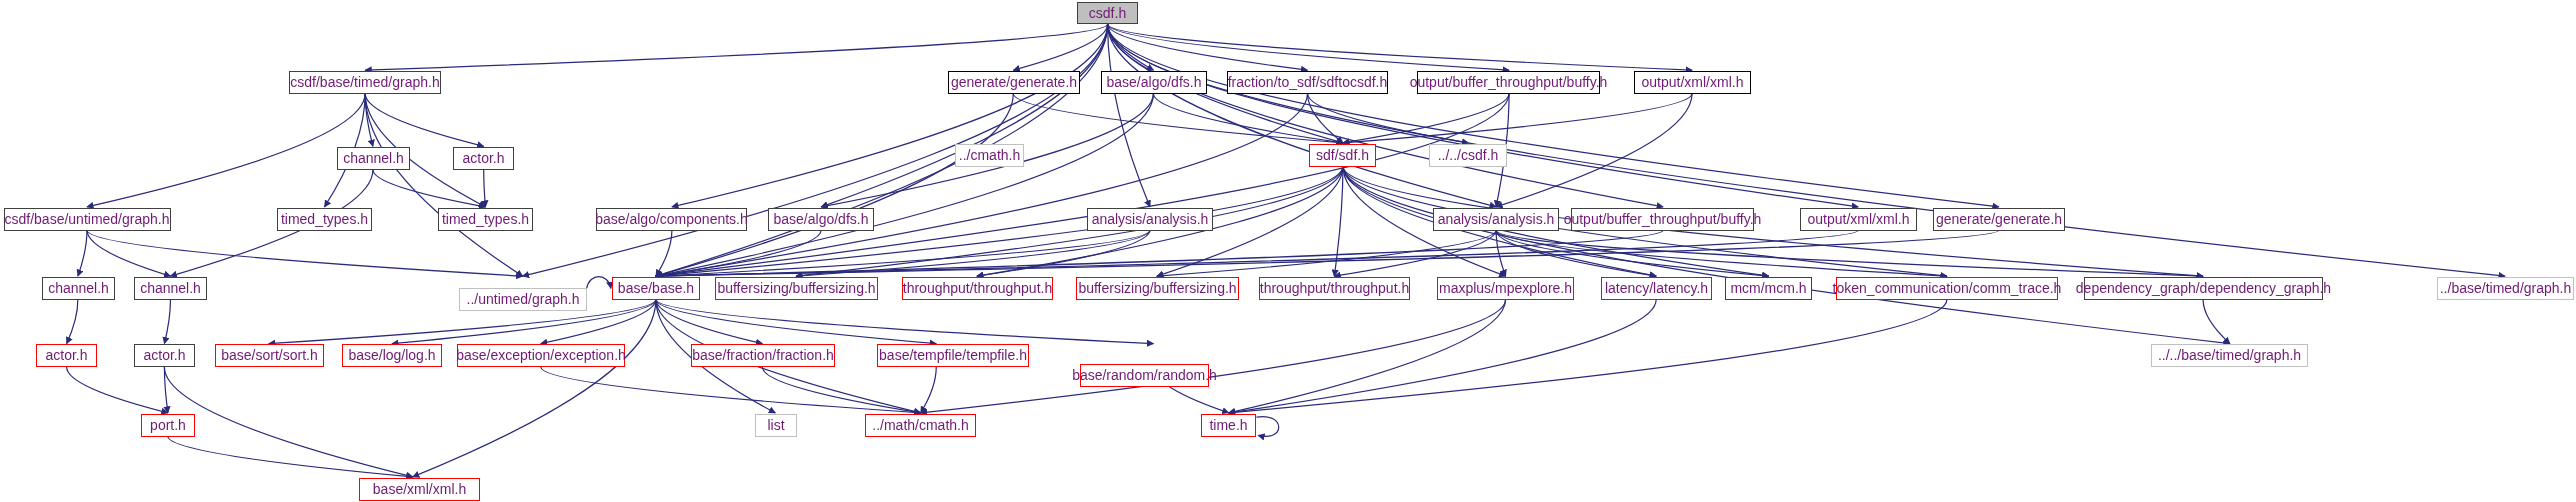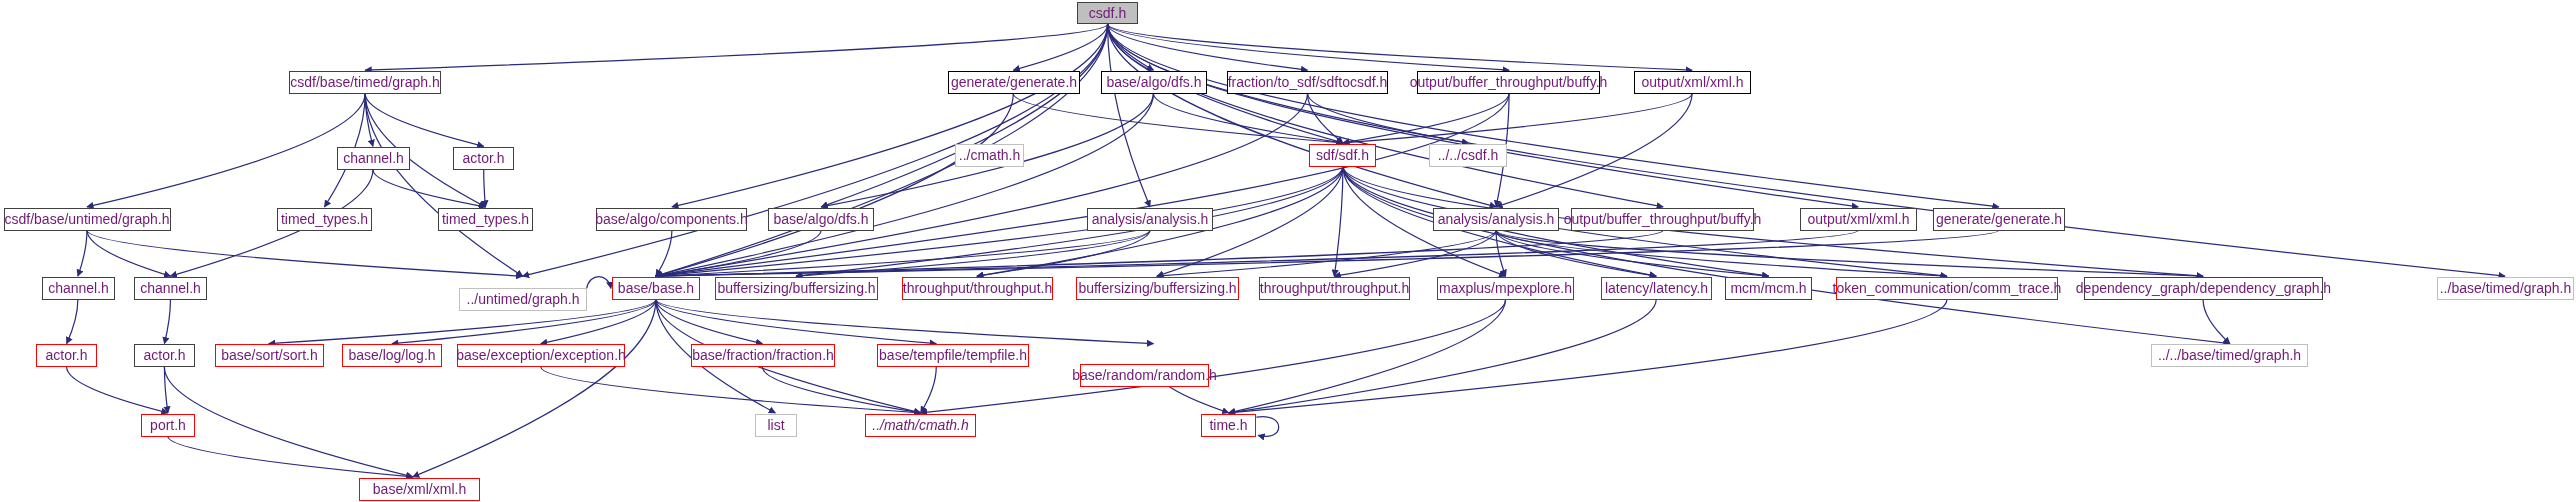--- a/index.html
+++ b/index.html
@@ -178,18 +178,18 @@
       <div class="node dark" style="left: 134px; top: 344px; width: 61px;">actor.h</div>
       <div class="node red" style="left: 215px; top: 344px; width: 109px;">base/sort/sort.h</div>
       <div class="node red" style="left: 342px; top: 344px; width: 100px;">base/log/log.h</div>
       <div class="node red" style="left: 457px; top: 344px; width: 168px;">base/exception/exception.h</div>
       <div class="node red" style="left: 691px; top: 344px; width: 144px;">base/fraction/fraction.h</div>
       <div class="node red" style="left: 877px; top: 344px; width: 152px;">base/tempfile/tempfile.h</div>
       <div class="node red" style="left: 1080px; top: 344px; width: 129px; margin-top: 20px;">base/random/random.h</div>
       <div class="node gray" style="left: 2151px; top: 344px; width: 157px;">../../base/timed/graph.h</div>
       <div class="node red" style="left: 141px; top: 414px; width: 54px;">port.h</div>
       <div class="node gray" style="left: 755px; top: 414px; width: 42px;">list</div>
-      <div class="node red" style="left: 865px; top: 414px; width: 111px; font-style: italic;">../math/cmath.h</div>
+      <div class="node red" style="left: 865px; top: 414px; width: 111px;">../math/cmath.h</div>
       <div class="node red" style="left: 1201px; top: 414px; width: 55px;">time.h</div>
       <div class="node red" style="left: 359px; top: 478px; width: 121px;">base/xml/xml.h</div>
     </div>
 </div>
 
 
 </body></html>

